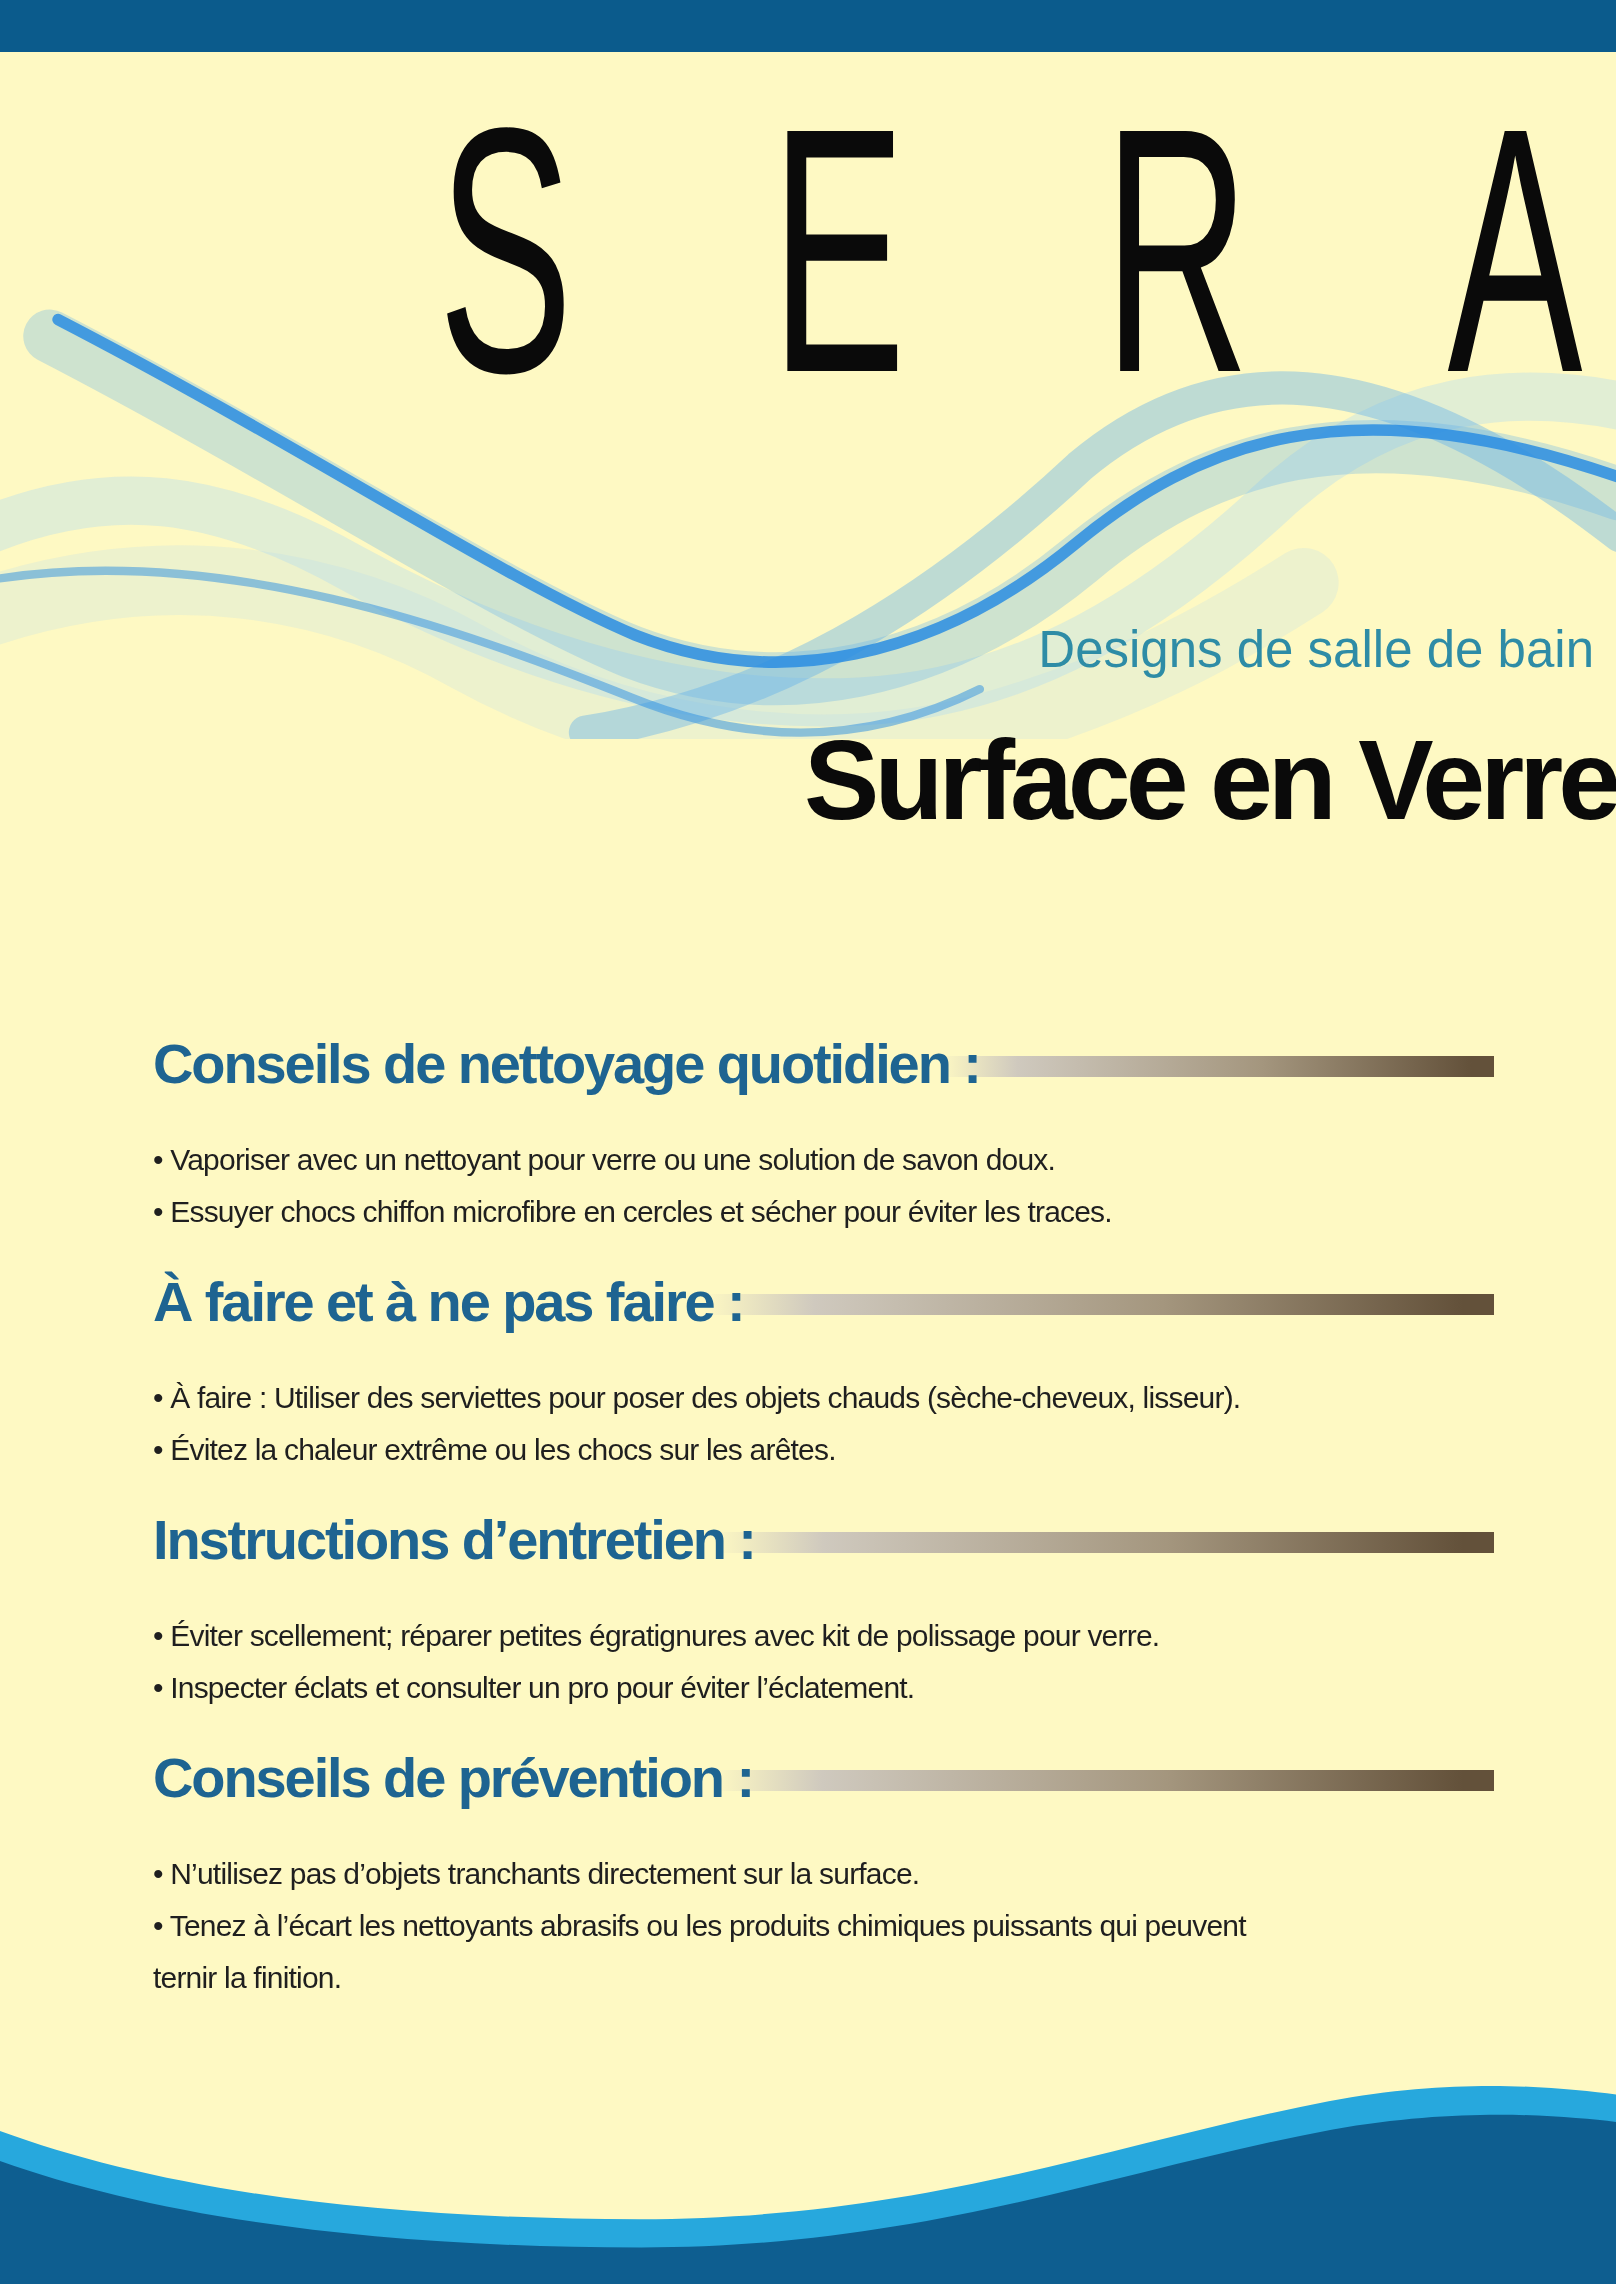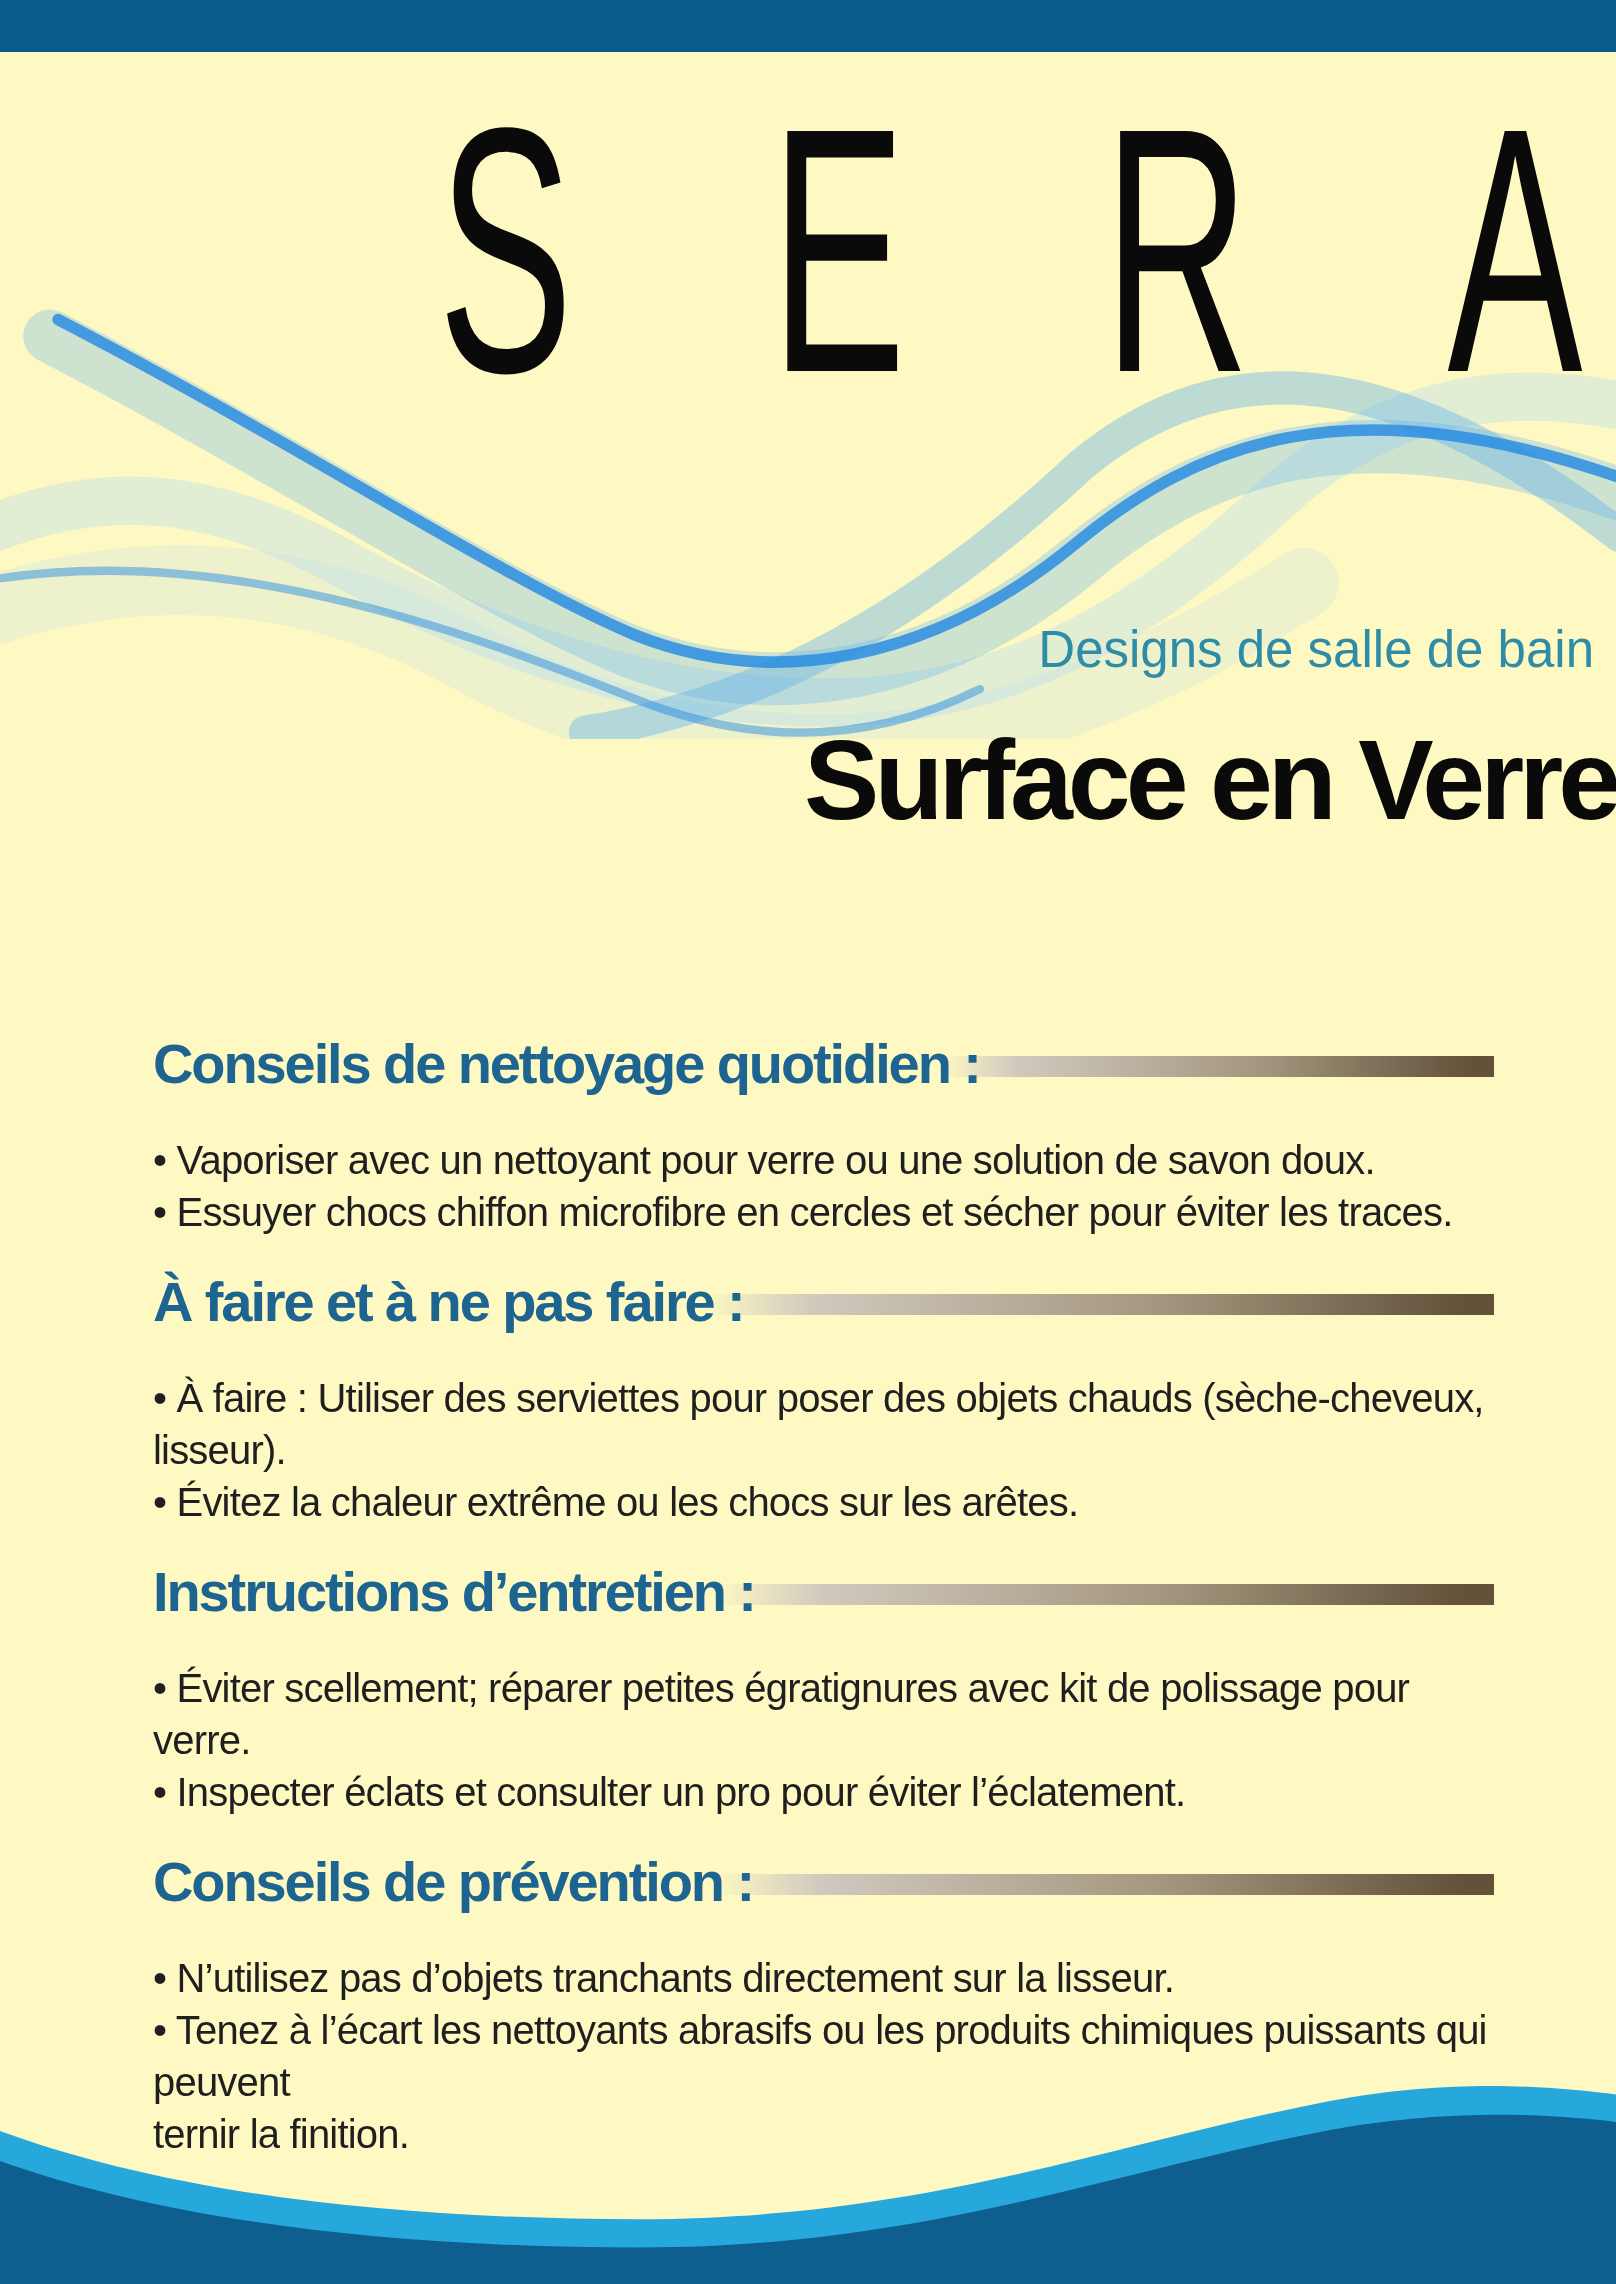--- a/index.html
+++ b/index.html
@@ -39,21 +39,21 @@
   .rule{
     flex:1;height:21px;margin-left:-40px;margin-top:6.6px;
     background:linear-gradient(90deg,
       rgba(230,227,221,0) 0%,
       var(--rule_light,#cfc9be) 14%,
       var(--rule_mid,#a4967e) 58%,
       var(--rule_dark,#63513a) 96%);
   }
   .bullets{margin-top:35px;}
   .bullet{
-    margin:0;font-size:40px;line-height:52px;letter-spacing:-0.8px;
+    margin:0;font-size:30px;line-height:52px;letter-spacing:-0.8px;
     color:var(--text_dark,#1f1f1f);white-space:pre-line;
   }
   .bullet::before{content:"• ";}
   .wave-footer{position:absolute;bottom:0;left:0;width:1616px;height:241px;display:block;}
 </style>
 </head>
 <body>
 
 <div class="page">
 
@@ -110,21 +110,21 @@
         <p class="bullet">Inspecter éclats et consulter un pro pour éviter l’éclatement.</p>
       </div>
     </section>
 
     <section>
       <div class="sec-head">
         <span class="sec-title">Conseils de prévention :</span>
         <span class="rule"></span>
       </div>
       <div class="bullets">
-        <p class="bullet">N’utilisez pas d’objets tranchants directement sur la lisseur.</p>
+        <p class="bullet">N’utilisez pas d’objets tranchants directement sur la surface.</p>
         <p class="bullet">Tenez à l’écart les nettoyants abrasifs ou les produits chimiques puissants qui peuvent
 ternir la finition.</p>
       </div>
     </section>
 
   </div>
 
   <svg class="wave-footer" viewBox="0 0 1946 290" preserveAspectRatio="none" aria-hidden="true">
     <path d="M0,106 C180,172 430,212 770,212 C1110,212 1335,122 1600,70 C1760,40 1880,54 1946,62 L1946,290 L0,290 Z" style="fill:var(--footer_cyan,#27a8dd)"></path>
     <path d="M0,142 C180,206 430,246 772,246 C1112,246 1340,154 1605,104 C1765,76 1882,88 1946,95 L1946,290 L0,290 Z" style="fill:var(--footer_dark,#0e5e90)"></path>

